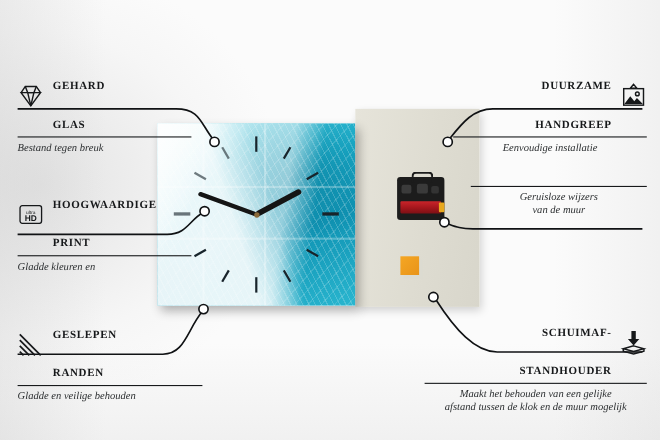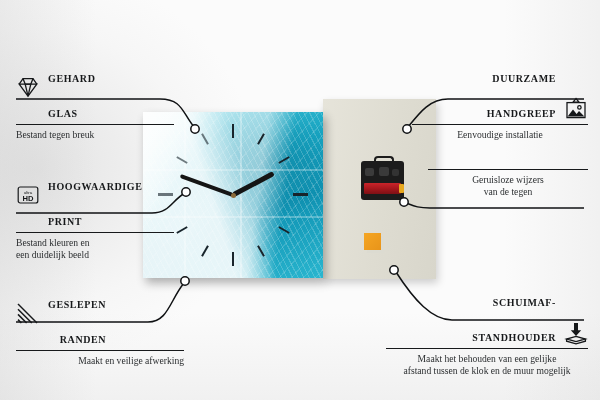--- a/index.html
+++ b/index.html
@@ -73,33 +73,33 @@
     background:linear-gradient(135deg,#f5a623 0%,#e8941a 100%);
     box-shadow:3px 3px 0 rgba(220,218,208,.9);}
 
   
   #leaders{position:absolute;inset:0;}
 
   
   .feat{position:absolute;}
   .feat .row{display:flex;align-items:center;gap:8px;}
   .feat.left .row{justify-content:flex-start;}
-  .feat.right .row{justify-content:flex-end;align-items:flex-end;}
+  .feat.right .row{justify-content:flex-end;}
   .ttl{font-family:"Liberation Serif", serif;font-weight:bold;color:#16181a;
     font-size:10px;line-height:14.5px;letter-spacing:.6px;text-transform:uppercase;margin-top:20px;}
   .feat.right .ttl{text-align:right;}
   .rule{height:1.4px;background:#17191b;margin:3px 0 4px 0;}
-  .desc{font-family:"Liberation Serif", serif;color:#2c2f31;font-size:9.6px;line-height:11.4px;}
+  .desc{font-family:"Liberation Serif", serif;color:#2c2f31;font-size:9.6px;line-height:11.4px;font-style:italic;}
   .feat.right .desc{text-align:center;}
   .ico{flex:0 0 auto;width:24px;height:24px;color:#16181a;}
   .ico svg{display:block;width:24px;height:24px;}
 
   .f1{left:16px;top:52px;width:158px;}
   .f2{left:16px;top:160px;width:158px;}
-  .f3{left:16px;top:278px;width:168px;text-align:right;}
+  .f3{left:16px;top:278px;width:168px;}
   .f4{right:12px;top:52px;width:176px;}
   .f5{right:12px;top:166px;width:160px;}
   .f6{right:12px;top:276px;width:202px;}
 </style>
 </head>
 <body>
 
 <div id="stage">
 
   <div class="back">
@@ -187,41 +187,40 @@
           <text x="12" y="11.2" text-anchor="middle" font-family="Liberation Sans, sans-serif" font-size="4.4" fill="currentColor" stroke="none">ultra</text>
           <text x="12" y="18" text-anchor="middle" font-family="Liberation Sans, sans-serif" font-size="7.6" font-weight="bold" fill="currentColor" stroke="none">HD</text>
         </svg>
       </span>
       <div>
         <div class="ttl">HOOGWAARDIGE</div>
         <div class="ttl">PRINT</div>
       </div>
     </div>
     <div class="rule"></div>
-    <div class="desc">Bestand kleuren en</div>
-    <div class="desc">een duidelijk beeld</div>
+    <div class="desc">Gladde kleuren en</div>
   </div>
 
   <div class="feat left f3">
     <div class="row">
       <span class="ico">
         <svg viewBox="0 0 24 24" fill="none" stroke="currentColor" stroke-width="1.5">
           <path d="M2 3 L21 22"></path>
             <path d="M2 8.2 L15.8 22"></path>
             <path d="M2 13.4 L10.6 22"></path>
             <path d="M2 18.6 L5.4 22"></path>
         </svg>
       </span>
       <div>
         <div class="ttl">GESLEPEN</div>
         <div class="ttl">RANDEN</div>
       </div>
     </div>
     <div class="rule"></div>
-    <div class="desc">Maakt en veilige afwerking</div>
+    <div class="desc">Gladde en veilige behouden</div>
   </div>
 
   <div class="feat right f4">
     <div class="row">
       <div>
         <div class="ttl">DUURZAME</div>
         <div class="ttl">HANDGREEP</div>
       </div>
       <span class="ico">
         <svg viewBox="0 0 24 24" fill="none" stroke="currentColor" stroke-width="1.3">
@@ -232,21 +231,21 @@
         </svg>
       </span>
     </div>
     <div class="rule"></div>
     <div class="desc">Eenvoudige installatie</div>
   </div>
 
   <div class="feat right f5">
     <div class="rule"></div>
     <div class="desc">Geruisloze wijzers</div>
-    <div class="desc">van de tegen</div>
+    <div class="desc">van de muur</div>
   </div>
 
   <div class="feat right f6">
     <div class="row">
       <div>
         <div class="ttl">SCHUIMAF-</div>
         <div class="ttl">STANDHOUDER</div>
       </div>
       <span class="ico">
         <svg viewBox="0 0 24 24" fill="none" stroke="currentColor" stroke-width="1.3">

